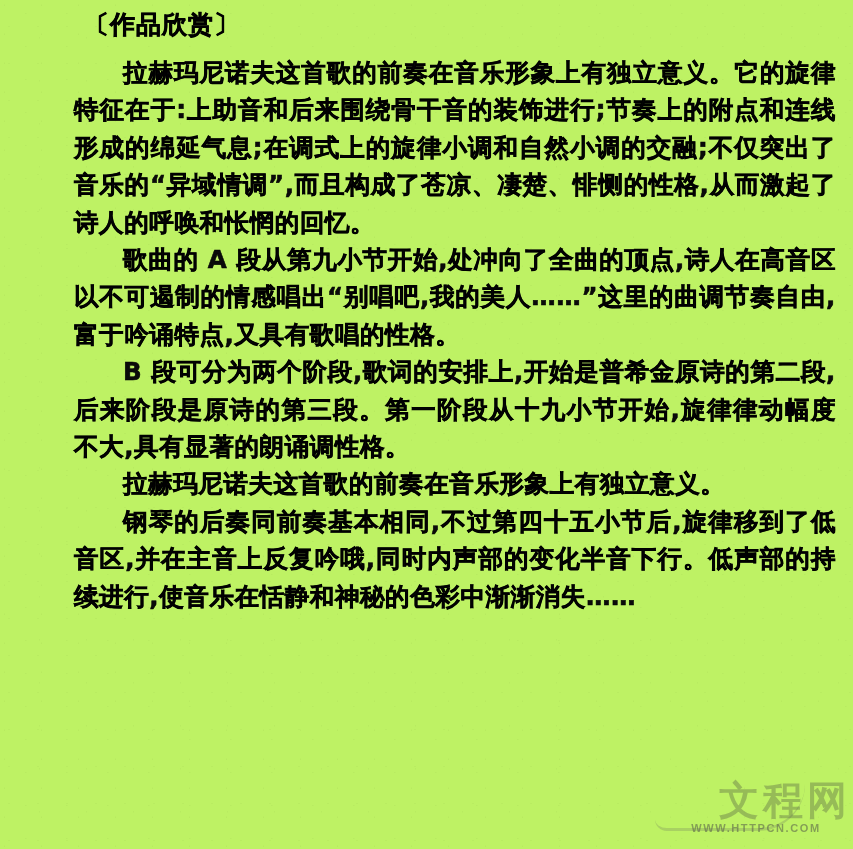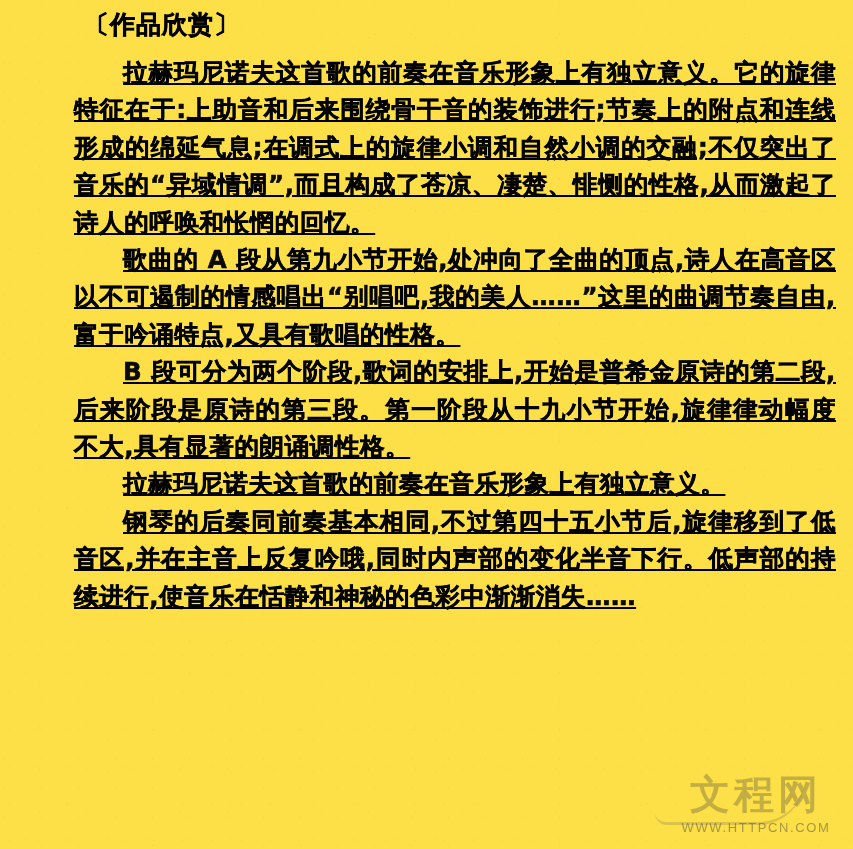--- a/index.html
+++ b/index.html
@@ -11,21 +11,21 @@
     width: 853px;
     height: 849px;
     overflow: hidden;
     font-family: "DejaVu Sans", sans-serif;
   }
 
   #page {
     position: relative;
     width: 853px;
     height: 849px;
-    background: #fde047;
+    background: #bef264;
     overflow: hidden;
   }
 
   
   .scan-body {
     position: absolute;
     left: 74px;
     top: 8px;
     width: 762px;
   }
@@ -47,21 +47,20 @@
     font-size: 24.5px;
     font-weight: 700;
     color: #0a0a0a;
     line-height: 37.4px;
     margin: 0;
     text-align: justify;
     text-align-last: left;
     text-indent: 49px;
     letter-spacing: 0.6px;
     word-break: break-all;
-    text-decoration: underline;
     -webkit-text-stroke: 0.55px #000;
   }
 
   
   .para.clipped {
     margin-bottom: 4px;
   }
 
   
   #grain {
@@ -88,30 +87,31 @@
     user-select: none;
   }
   #watermark .wm-main {
     font-family: "DejaVu Sans", "Liberation Sans", sans-serif;
     font-size: 40px;
     font-weight: 700;
     color: rgba(60,60,60,0.30);
     letter-spacing: 4px;
     line-height: 40px;
     white-space: nowrap;
+    text-align: right;
   }
   #watermark .wm-url {
     font-family: "Liberation Sans", sans-serif;
-    font-size: 13px;
-    font-weight: 400;
+    font-size: 11px;
+    font-weight: 700;
     letter-spacing: 1.6px;
     color: rgba(70,70,70,0.48);
     line-height: 14px;
     white-space: nowrap;
-    margin-top: 7px;
+    margin-top: 1px;
   }
   #watermark .wm-swoosh {
     position: absolute;
     left: -6px;
     top: 4px;
     width: 150px;
     height: 44px;
     border-bottom: 3px solid rgba(90,90,90,0.22);
     border-radius: 0 0 80px 20px;
   }

